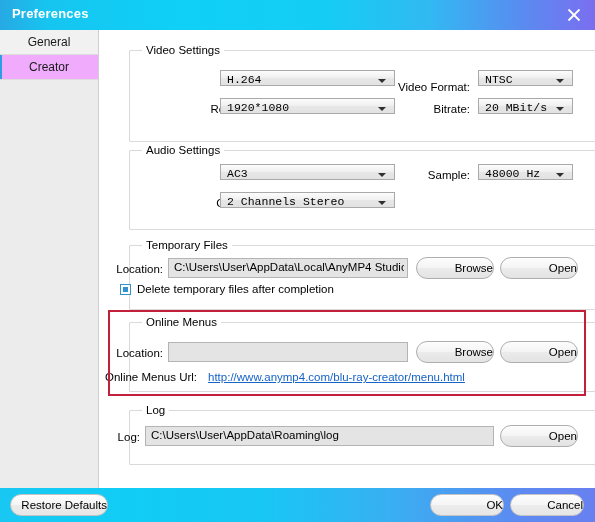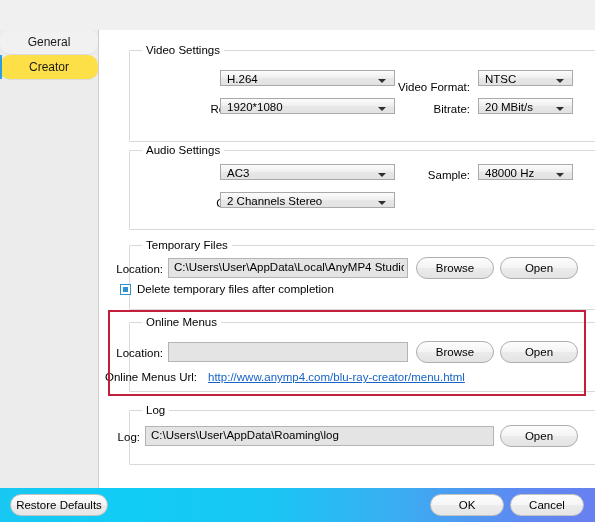--- a/index.html
+++ b/index.html
@@ -82,24 +82,23 @@
   .nav-item {
     position: relative;
     height: 24px;
     line-height: 24px;
     text-align: center;
     font-size: 12px;
     color: #1a1a1a;
     background: #f1f1f1;
     border-bottom: 1px solid #dcdcdc;
     cursor: pointer;
-    border-radius: 10px;
   }
   .nav-item.selected {
-    background: #fde047;
+    background: #f0abfc;
   }
   .nav-item.selected:before {
     content: "";
     position: absolute;
     left: 0; top: 0;
     width: 2px; height: 100%;
     background: #2b9fe0;
   }
 
   
@@ -140,20 +139,21 @@
   }
 
   
   .combo {
     position: absolute;
     height: 16px;
     box-sizing: border-box;
     border: 1px solid #a9a9a9;
     background: linear-gradient(180deg,#fcfcfc 0%, #efefef 50%, #e7e7e7 51%, #e2e2e2 100%);
     cursor: pointer;
+    font-family: Liberation Mono, monospace;
   }
   .combo .val {
     position: absolute;
     left: 6px;
     top: 2px;
     font-size: 11.5px;
     color: #000;
     white-space: nowrap;
   }
   .combo .arrow {
@@ -196,21 +196,21 @@
   
   .btn {
     position: absolute;
     box-sizing: border-box;
     height: 22px;
     border: 1px solid #aeaeae;
     border-radius: 11px;
     background: linear-gradient(180deg,#fdfdfd 0%,#f4f4f4 48%,#ebebeb 52%,#e3e3e3 100%);
     font-size: 11.5px;
     color: #000;
-    text-align: center;
+    text-align: right;
     line-height: 20px;
     cursor: pointer;
   }
 
   
   .checkrow {
     position: absolute;
     display: flex;
     align-items: center;
     cursor: pointer;
@@ -275,20 +275,29 @@
   .footer .btn {
     border: 1px solid #c3c3c3;
     background: linear-gradient(180deg,#fdfdfd 0%,#f5f5f5 50%,#ececec 51%,#e6e6e6 100%);
   }
 </style>
 </head>
 <body>
 
 <div class="window">
 
+  <div class="titlebar">
+    <div class="titlebar-text">Preferences</div>
+    <div class="close-btn">
+      <svg width="14" height="14" viewBox="0 0 14 14" aria-hidden="true">
+        <line x1="1.5" y1="1.5" x2="12.5" y2="12.5" stroke="#ffffff" stroke-width="1.8"></line>
+        <line x1="12.5" y1="1.5" x2="1.5" y2="12.5" stroke="#ffffff" stroke-width="1.8"></line>
+      </svg>
+    </div>
+  </div>
 
   <div class="content">
 
     <div class="sidebar">
       <div class="nav-item">
         <span>General</span>
       </div>
       <div class="nav-item selected">
         <span>Creator</span>
       </div>

